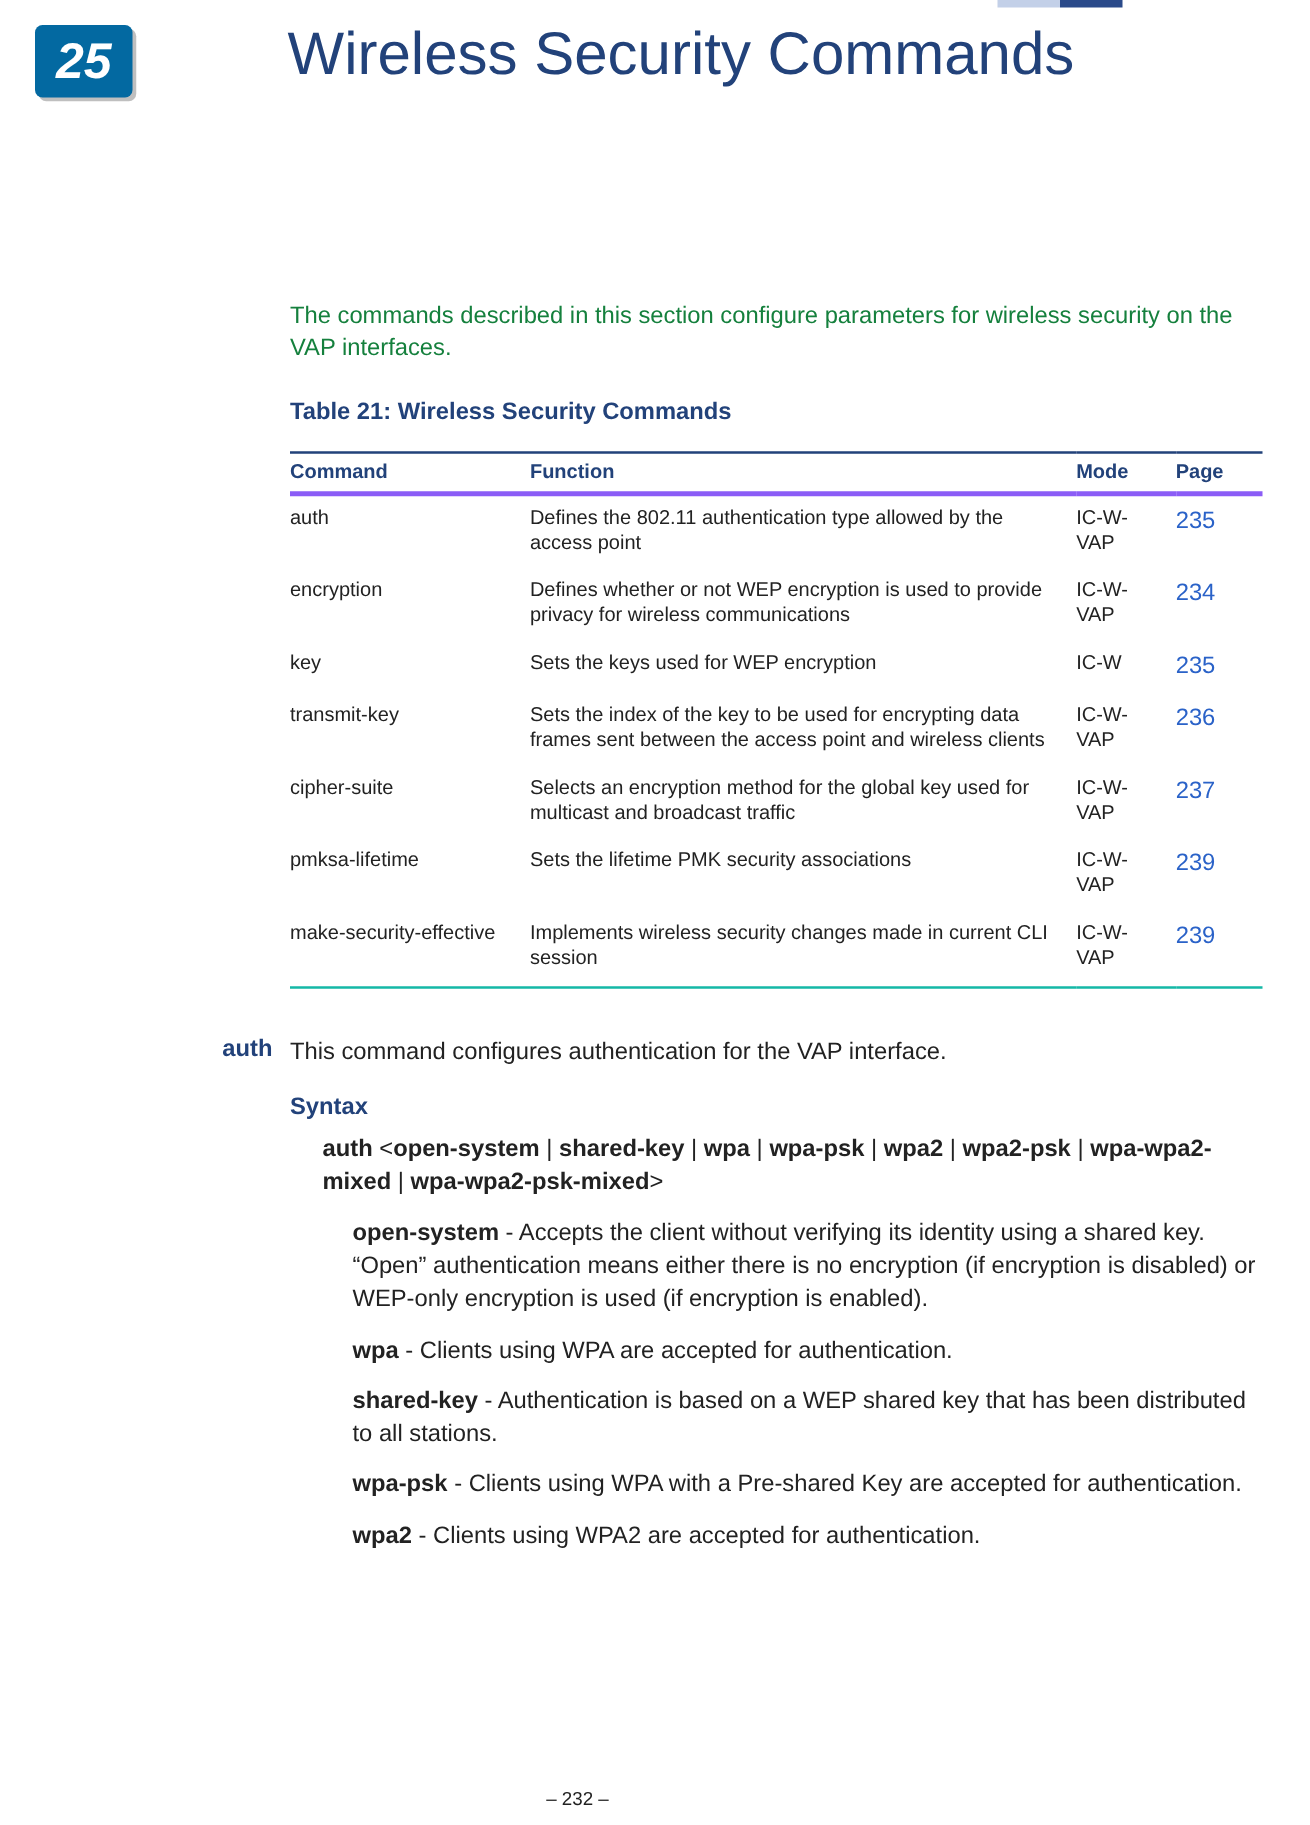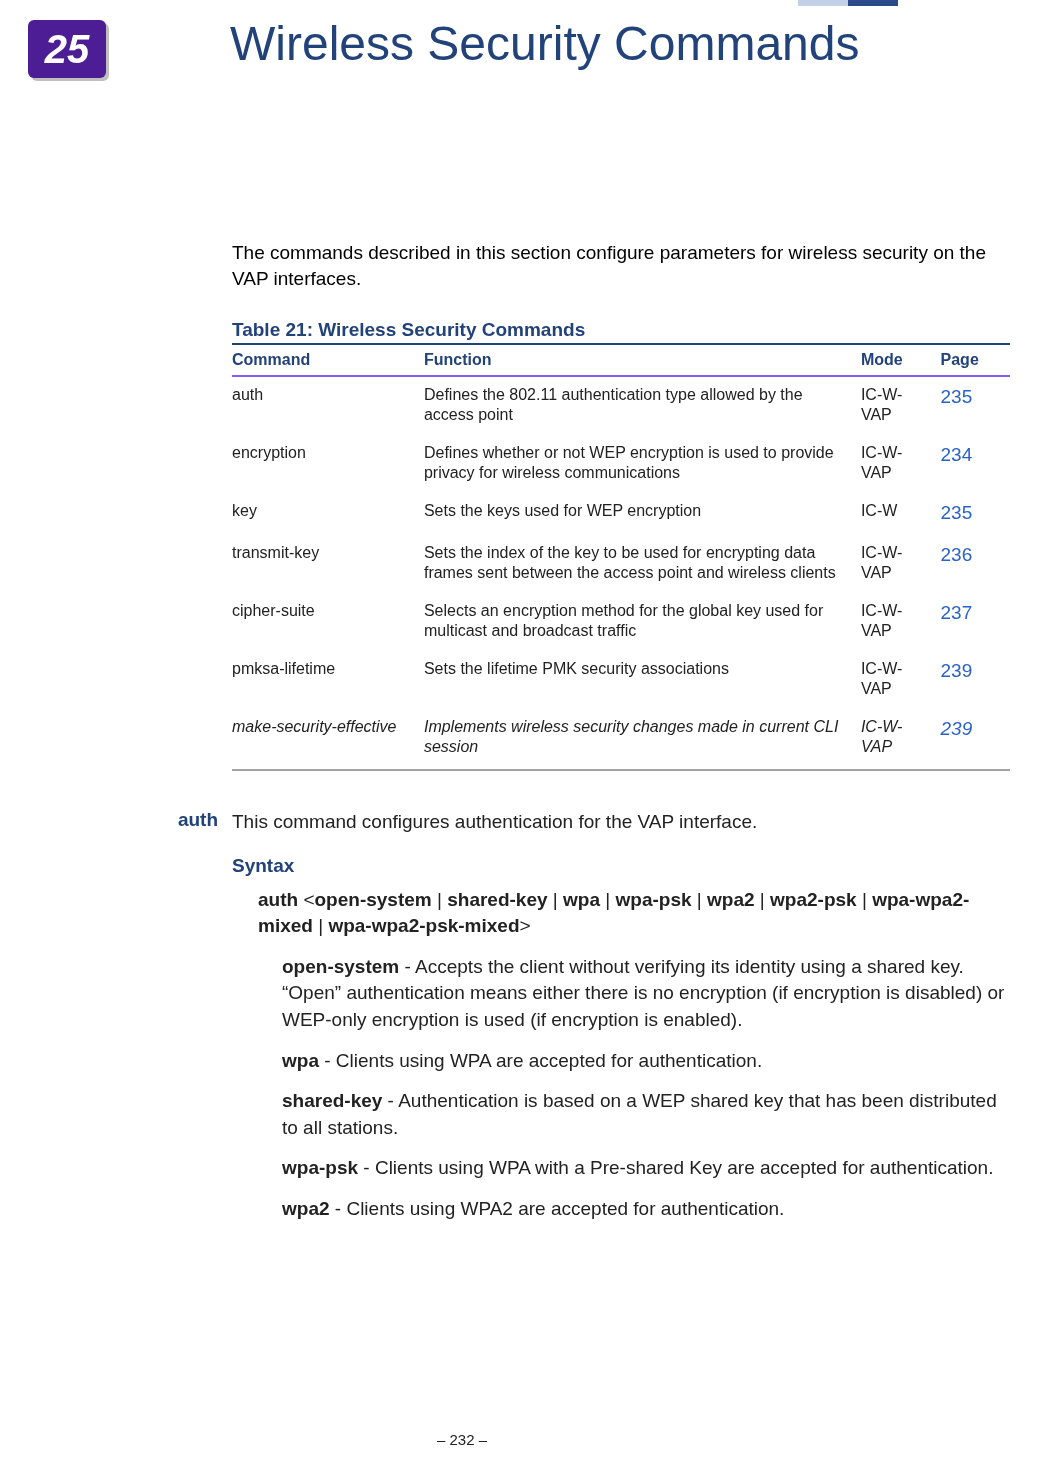--- a/index.html
+++ b/index.html
@@ -31,21 +31,21 @@
     width: 50px;
     height: 6px;
     background: #c3d0e8;
   }
   .chapter-badge {
     position: absolute;
     top: 20px;
     left: 28px;
     width: 78px;
     height: 58px;
-    background: #4c1d95;
+    background: #0369a1;
     border-radius: 6px;
     box-shadow: 3px 3px 0 rgba(0,0,0,0.25);
     display: flex;
     align-items: center;
     justify-content: center;
   }
   .chapter-badge span {
     color: #fff;
     font-size: 40px;
     font-weight: 700;
@@ -62,49 +62,48 @@
   }
   .content {
     position: absolute;
     top: 240px;
     left: 232px;
     width: 778px;
   }
   .intro {
     font-size: 19px;
     line-height: 1.35;
-    color: #000000;
+    color: #15803d;
     margin-bottom: 28px;
   }
   .table-caption {
     font-size: 19px;
     font-weight: 700;
     color: #22427a;
-    margin-bottom: 2px;
+    margin-bottom: 20px;
   }
   table.cmd-table {
     width: 100%;
     border-collapse: collapse;
     font-size: 16px;
   }
   table.cmd-table thead tr {
     border-top: 2px solid #22427a;
-    border-bottom: 2px solid #8b5cf6;
+    border-bottom: 4px solid #8b5cf6;
   }
   table.cmd-table th {
     text-align: left;
     font-weight: 700;
     color: #22427a;
     padding: 6px 8px 6px 0;
     vertical-align: top;
   }
   table.cmd-table tbody tr:last-child td {
-    border-bottom: 2px solid #a3a3a3;
+    border-bottom: 2px solid #14b8a6;
     padding-bottom: 12px;
-    font-style: italic;
   }
   table.cmd-table td {
     padding: 8px 8px 10px 0;
     vertical-align: top;
     line-height: 1.25;
   }
   .col-cmd { width: 180px; }
   .col-func { width: 420px; }
   .col-mode { width: 70px; }
   .col-page { width: 60px; text-align: left; }

